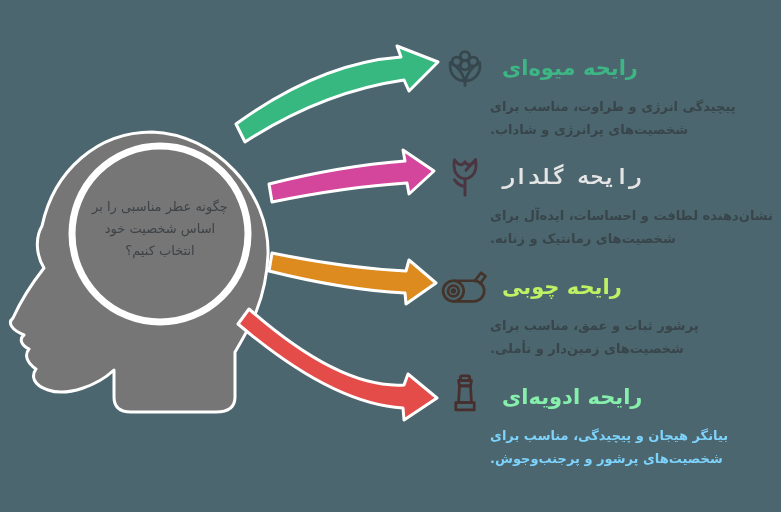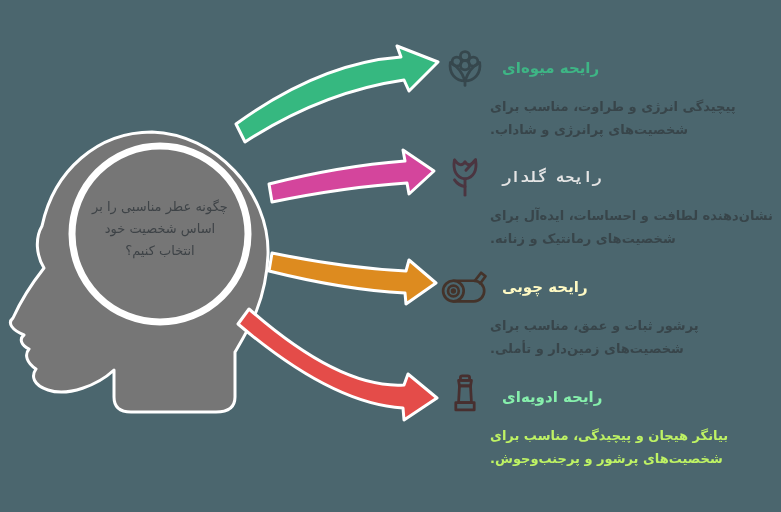--- a/index.html
+++ b/index.html
@@ -37,21 +37,21 @@
   }
   .icon-wrap {
     width: 50px;
     height: 48px;
     display: flex;
     align-items: center;
     justify-content: center;
     flex: 0 0 auto;
   }
   .item-title {
-    font-size: 15px;
+    font-size: 21px;
     font-weight: bold;
     direction: rtl;
     white-space: nowrap;
   }
   .item-desc {
     margin-top: 4px;
     margin-left: 50px;
     width: 286px;
     direction: rtl;
     text-align: left;
@@ -135,33 +135,33 @@
     <div class="item-head">
       <span class="icon-wrap">
         <svg width="50" height="42" viewBox="0 0 56 46" fill="none" stroke-width="3" stroke-linecap="round" stroke-linejoin="round" stroke="#44332a">
           <path d="M15 16 H38 A 11.5 11.5 0 0 1 38 39 H15"></path>
           <circle cx="15" cy="27.5" r="11.5"></circle>
           <circle cx="15" cy="27.5" r="6"></circle>
           <circle cx="15" cy="27.5" r="1.5"></circle>
           <path d="M39 16 L46 7 L51 11 L45 19"></path>
         </svg>
       </span>
-      <span class="item-title" style="color: #fef9c3; text-align: center;">رایحه چوبی</span>
+      <span class="item-title" style="color: #bef264; text-align: center;">رایحه چوبی</span>
     </div>
     <div class="item-desc" style="color: rgb(56, 69, 74);">پرشور ثبات و عمق، مناسب برای شخصیت‌های زمین‌دار و تأملی.</div>
   </div>
 
   <div class="item" style="top:373px">
     <div class="item-head">
       <span class="icon-wrap">
         <svg width="38" height="46" viewBox="0 0 40 50" fill="none" stroke-width="3" stroke-linecap="round" stroke-linejoin="round" stroke="#472f2f">
           <rect x="15" y="2" width="10" height="5" rx="2"></rect>
           <path d="M13 7 H27 L26 13 H14 Z"></path>
           <path d="M14 13 L26 13 L27 31 L13 31 Z"></path>
           <path d="M10 31 H30 V39 H10 Z"></path>
         </svg>
       </span>
       <span class="item-title" style="color: #86efac;">رایحه ادویه‌ای</span>
     </div>
-    <div class="item-desc" style="color: #bef264;">بیانگر هیجان و پیچیدگی، مناسب برای شخصیت‌های پرشور و پرجنب‌وجوش.</div>
+    <div class="item-desc" style="color: #7dd3fc;">بیانگر هیجان و پیچیدگی، مناسب برای شخصیت‌های پرشور و پرجنب‌وجوش.</div>
   </div>
 
 </div>
 
 </body></html>

